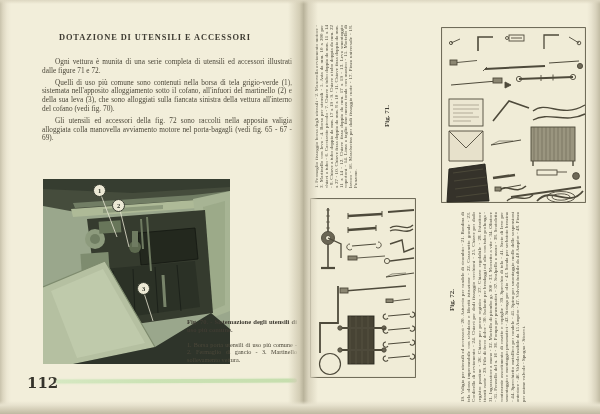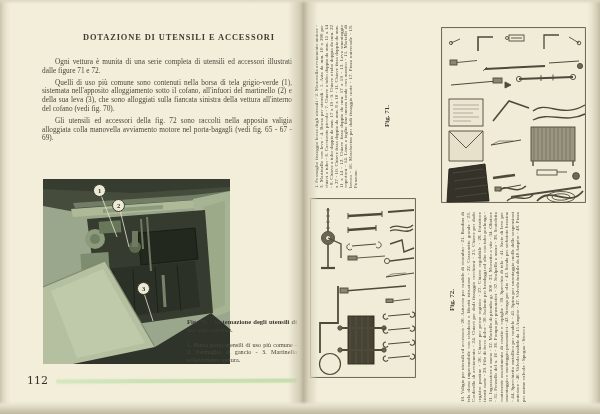--- a/index.html
+++ b/index.html
@@ -15,41 +15,41 @@
   #edge-right { right:0; top:0; width:13px; height:100%;
     background:linear-gradient(to left,#c2bca4 0,#d8d2bc 4px,#eae5d1 9px,rgba(234,229,209,0) 13px); }
   #edge-bottom { left:0; bottom:0; width:100%; height:13px;
     background:linear-gradient(to top,#bfb9a1 0,#d6d0ba 5px,#e7e2ce 9px,rgba(231,226,206,0) 13px); }
   #edge-top { left:0; top:0; width:100%; height:4px;
     background:linear-gradient(to bottom,#ddd7c1 0,rgba(221,215,193,0) 4px); }
   #gutter { left:288px; top:0; width:30px; height:100%;
     background:linear-gradient(to right,rgba(205,199,174,0) 0,#d4ceb6 38%,#b9b39b 52%,#d9d3bd 68%,rgba(217,211,189,0) 100%); }
 
   
-  .noint { cursor:default;text-align:center; }
+  .noint { cursor:default; }
   #title {
     position:absolute; left:59px; top:33px; width:240px;
     font-size:8.4px; font-weight:bold; letter-spacing:0.9px; color:#3e3b32;
   }
   #paras { position:absolute; left:42px; top:58px; width:250px;
     font-size:7.3px; line-height:8.8px; text-align:justify; color:#4b4739; }
   #paras p { margin:0 0 3px 0; text-indent:13px; }
 
   #photo70 { position:absolute; left:43px; top:179px; width:187px; height:185px; }
   .callout {
     position:absolute; width:11px; height:11px; border-radius:50%;
     background:#ece9d5; border:1px solid #383d31;
     font-size:6.5px; font-weight:bold; color:#2c3026;
     display:flex; align-items:center; justify-content:center;
   }
   #cap70 { position:absolute; left:187px; top:318px; width:110px; text-align:justify; }
   #cap70-title { font-size:6.6px; font-weight:bold; line-height:8px; color:#3e3b32; }
   #cap70-body { margin-top:7px; font-size:6.2px; line-height:7.4px; color:#4b4739; }
 
-  #pageno { position:absolute; left:27px; top:374px; font-size:11px; font-weight:normal;
+  #pageno { position:absolute; left:27px; top:374px; font-size:15px; font-weight:bold;
     font-family:"DejaVu Serif", serif; color:#35332b; }
   #greenbar { position:absolute; left:56px; top:379px; width:241px; height:4px;
     border-radius:2px;
     background:linear-gradient(to right,#d6e8c2 0,#cbe2b4 40%,#c6deae 100%);
     box-shadow:0 0 2px #d9e9c6; transform:rotate(-0.25deg); }
 
   
   .rot { position:absolute; transform:rotate(-90deg); }
   #cap71 { left:260px; top:80px; width:163px; height:53px;
     font-size:5px; line-height:4.9px; text-align:justify; color:#4d4a3c; letter-spacing:0.05px; }

